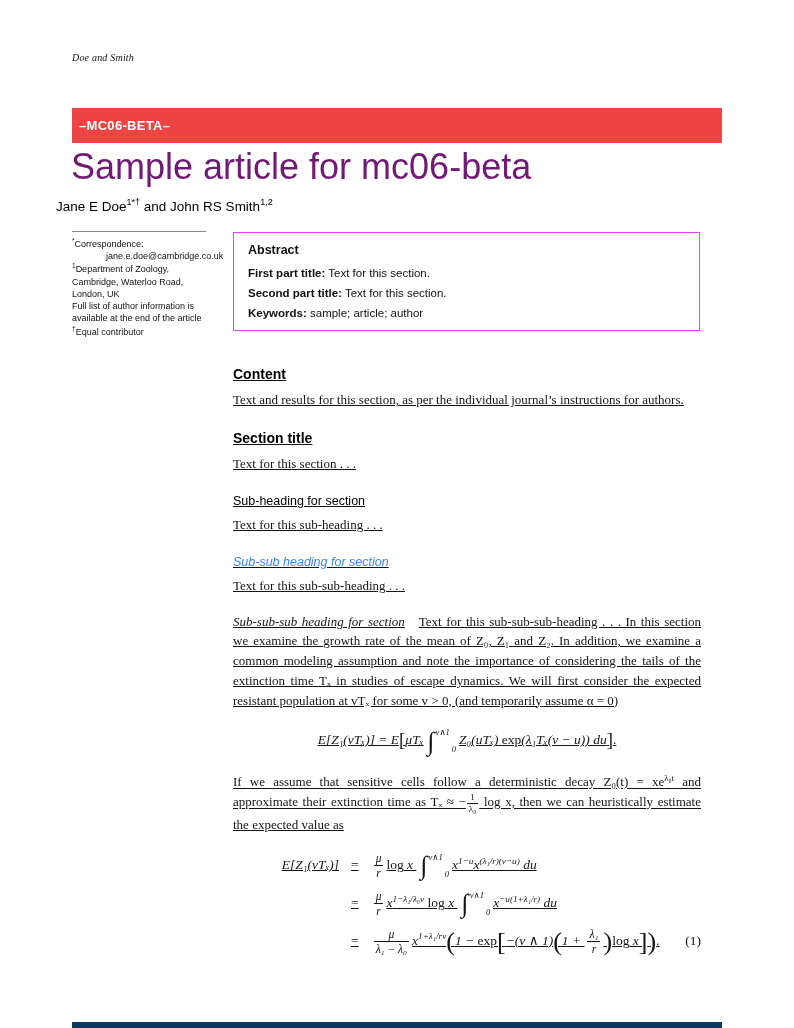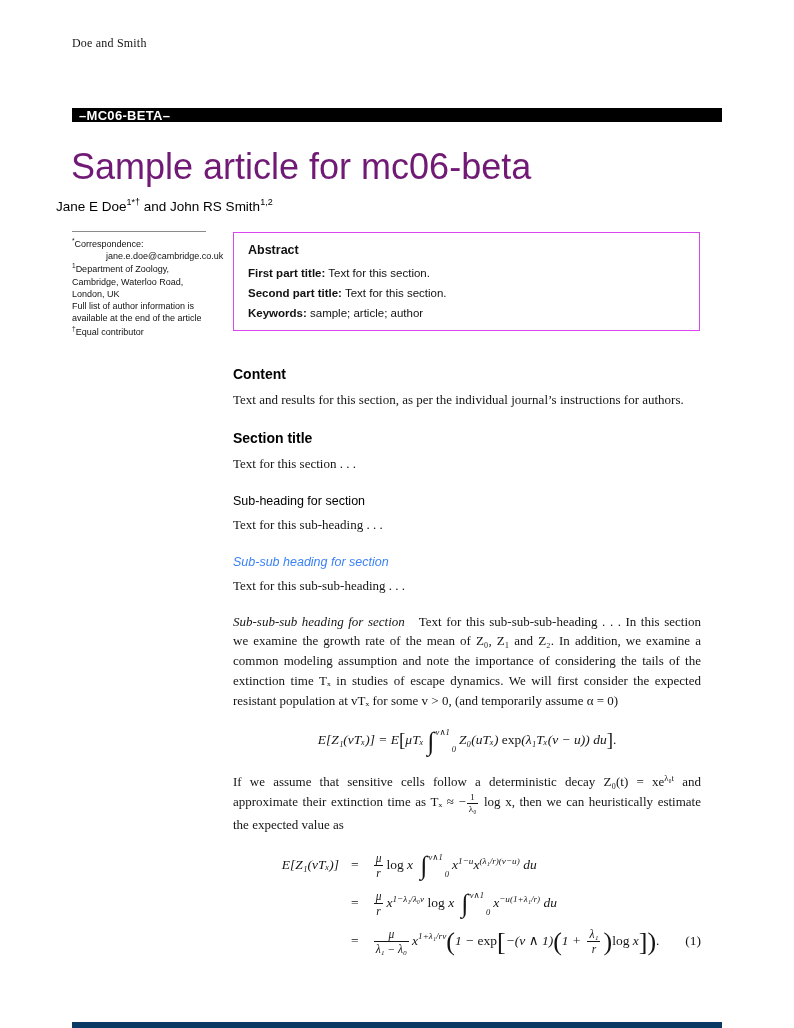--- a/index.html
+++ b/index.html
@@ -1,22 +1,22 @@
 <!DOCTYPE html>
 <html><head>
 <meta charset="utf-8">
 <style>
   html,body { margin:0; padding:0; background:#ffffff; }
   body { width:794px; height:1028px; position:relative; font-family:"Liberation Serif","DejaVu Serif",serif; color:#141414; }
 
   .page { position:absolute; inset:0; overflow:hidden; }
 
-  .running-header { position:absolute; left:72px; top:36px; font-size:12px; letter-spacing:0.2px; }
+  .running-header { position:absolute; left:72px; top:52px; font-size:10px; letter-spacing:0.2px;font-style:italic; }
 
-  .banner { position:absolute; left:72px; top:108px; width:650px; height:14px; background:#000000; color:#ffffff;
+  .banner { position:absolute; left:72px; top:108px; width:650px; height:35px; background:#ef4444; color:#ffffff;
             font-family:"Liberation Sans","DejaVu Sans",sans-serif; font-weight:bold; font-size:13px;
             display:flex; align-items:center; padding-left:7px; box-sizing:border-box; letter-spacing:0.3px; }
 
   .title { position:absolute; left:71px; top:146px; margin:0; font-family:"Liberation Sans","DejaVu Sans",sans-serif;
            font-weight:normal; font-size:36px; color:#701a75; }
 
   .authors { position:absolute; left:56px; top:197px; font-family:"Liberation Sans","DejaVu Sans",sans-serif; font-size:13.5px; color:#000; }
   .authors sup { font-size:9px; }
 
   .footnote-rule { position:absolute; left:72px; top:231px; width:134px; border-top:1px solid #8a8a8a; }
@@ -27,21 +27,21 @@
   .sidebar .email { display:block;margin-left:34px; }
 
   .abstract-box { position:absolute; left:233px; top:232px; width:467px; box-sizing:border-box;
                   border:1px solid #d946ef; padding:10px 14px 11px;
                   font-family:"Liberation Sans","DejaVu Sans",sans-serif; font-size:11.5px; color:#111; }
   .abstract-box h2 { margin:0 0 10px; font-size:12.5px; font-weight:bold; }
   .abstract-box p { margin:0 0 8px; }
   .abstract-box p:last-child { margin-bottom:0; }
   .abstract-box .lbl { font-weight:bold; }
 
-  .main { position:absolute; left:233px; top:356px; width:468px; font-size:13px; line-height:1.52; }
+  .main { position:absolute; left:233px; top:356px; width:468px; font-size:13px; line-height:1.52;text-decoration:underline; }
   .main .hA { font-family:"Liberation Sans","DejaVu Sans",sans-serif; font-size:14px; font-weight:bold; margin:8px 0 5px; color:#000; }
   .main .hB { font-family:"Liberation Sans","DejaVu Sans",sans-serif; font-size:12.5px; font-weight:normal; margin:0 0 4px; color:#000; }
   .main .hC { font-family:"Liberation Sans","DejaVu Sans",sans-serif; font-size:12.5px; font-style:italic; font-weight:normal; margin:0 0 4px; color:#3b82f6; }
   .main p { margin:0 0 18px; }
   .main p.tight { margin-bottom:16px; }
   .jp { text-align:justify; }
   .runin { font-style:italic; margin-right:14px; }
 
   
   .math { font-style:italic; font-size:13.5px; white-space:nowrap; }

